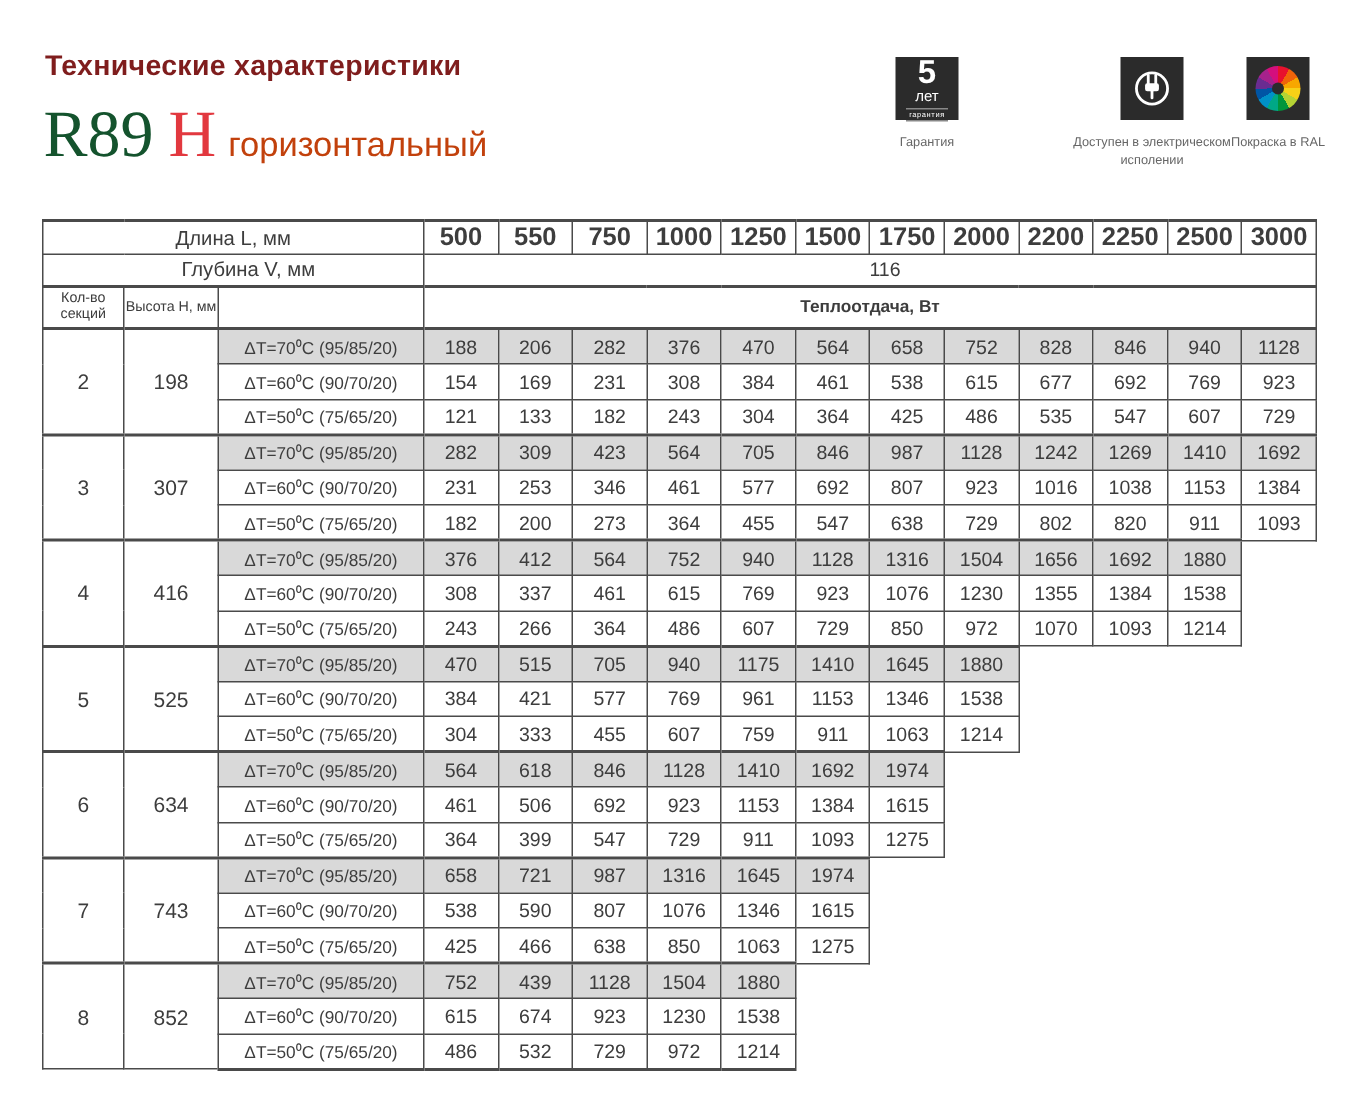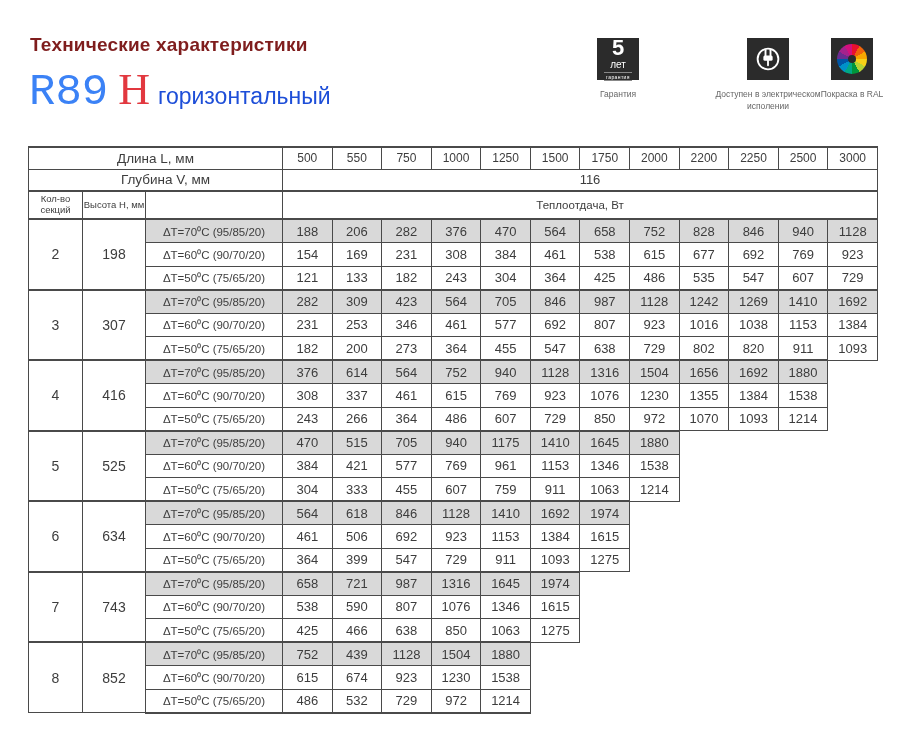--- a/index.html
+++ b/index.html
@@ -3,23 +3,23 @@
 <meta charset="utf-8">
 <style>
   html,body{margin:0;padding:0;background:#fff;}
   .page{position:relative;width:906px;height:738px;background:#ffffff;overflow:hidden;
         font-family:"Liberation Sans",sans-serif;}
 
   
   .hdr-title{position:absolute;left:30px;top:34px;font-size:19px;font-weight:700;
              color:#7f1d1d;letter-spacing:.2px;}
   .model-line{position:absolute;left:29px;top:66px;display:flex;align-items:baseline;}
-  .model-r{font-family:Liberation Mono, monospace;font-size:44px;color:#3b82f6;line-height:1.1;}
+  .model-r{font-family:Liberation Serif, serif;font-size:44px;color:#14532d;line-height:1.1;}
   .model-h{font-family:"Liberation Serif",serif;font-size:44px;color:#e2383f;margin-left:10px;line-height:1.1;}
-  .model-suffix{font-size:23px;font-weight:400;color:#1d4ed8;margin-left:8px;}
+  .model-suffix{font-size:23px;font-weight:400;color:#c2410c;margin-left:8px;}
 
   
   .badge-wrap{position:absolute;top:38px;width:116px;display:flex;flex-direction:column;align-items:center;}
   .bw1{left:560px}.bw2{left:634px}.bw3{left:710px}.bw4{left:800px;width:104px}
   .badge{width:42px;height:42px;background:#2b2b2b;display:flex;flex-direction:column;
          align-items:center;justify-content:center;box-sizing:border-box;}
   .badge-caption{margin-top:8px;font-size:8.5px;color:#666;text-align:center;line-height:1.45;}
   .b5{font-size:22px;color:#fff;font-weight:600;line-height:1;}
   .blet{font-size:10px;color:#fff;line-height:1.2;}
   .bgar{font-size:5px;color:#fff;letter-spacing:.4px;border-top:.5px solid #888;
@@ -35,24 +35,24 @@
   
   table.spec{position:absolute;left:28px;top:146px;width:850px;border-collapse:collapse;
              table-layout:fixed;}
   .spec th,.spec td{border:1px solid #4a4a4a;text-align:center;vertical-align:middle;
              color:#3d3d3d;padding:0;overflow:hidden;}
   .spec .empty{border:none;background:#fff;}
   .r-len{height:22px}.r-depth{height:22px}.r-head{height:28px}
   .spec tbody tr{height:23.5px}
 
   .lbl{font-size:13.5px;font-weight:400;color:#333;}
-  .len-cell{font-size:12px;font-weight:400;}
+  .len-cell{font-size:17px;font-weight:700;}
   .depth-val{font-size:13px;}
   .small-h{font-size:9.5px;font-weight:400;line-height:1.15;color:#3d3d3d;}
-  .heat-h{font-size:11.5px;font-weight:400;}
+  .heat-h{font-size:11.5px;font-weight:700;}
   .delta-cell{font-size:11.5px;}
   .val-cell{font-size:13px;}
   .cnt-cell,.hgt-cell{font-size:14px;background:#fff;}
 
   
   .r-len th,.r-len td{border-top-width:2px;}
   .bl{border-left-width:2px;}
   .col-last{border-right-width:2px;}
   .r-depth th,.r-depth td{border-bottom-width:2px;padding-left:20px;}
   .r-head th{border-bottom-width:2px;}
@@ -230,21 +230,21 @@
           <td class="val-cell">802</td>
           <td class="val-cell">820</td>
           <td class="val-cell">911</td>
           <td class="val-cell col-last">1093</td>
         </tr>
         <tr class="sec-start grey70">
           <td class="cnt-cell bl" rowspan="3">4</td>
           <td class="hgt-cell" rowspan="3">416</td>
           <td class="delta-cell">ΔT=70⁰C (95/85/20)</td>
           <td class="val-cell">376</td>
-          <td class="val-cell">614</td>
+          <td class="val-cell">412</td>
           <td class="val-cell">564</td>
           <td class="val-cell">752</td>
           <td class="val-cell">940</td>
           <td class="val-cell">1128</td>
           <td class="val-cell">1316</td>
           <td class="val-cell">1504</td>
           <td class="val-cell">1656</td>
           <td class="val-cell">1692</td>
           <td class="val-cell">1880</td>
           <td class="empty"></td>

